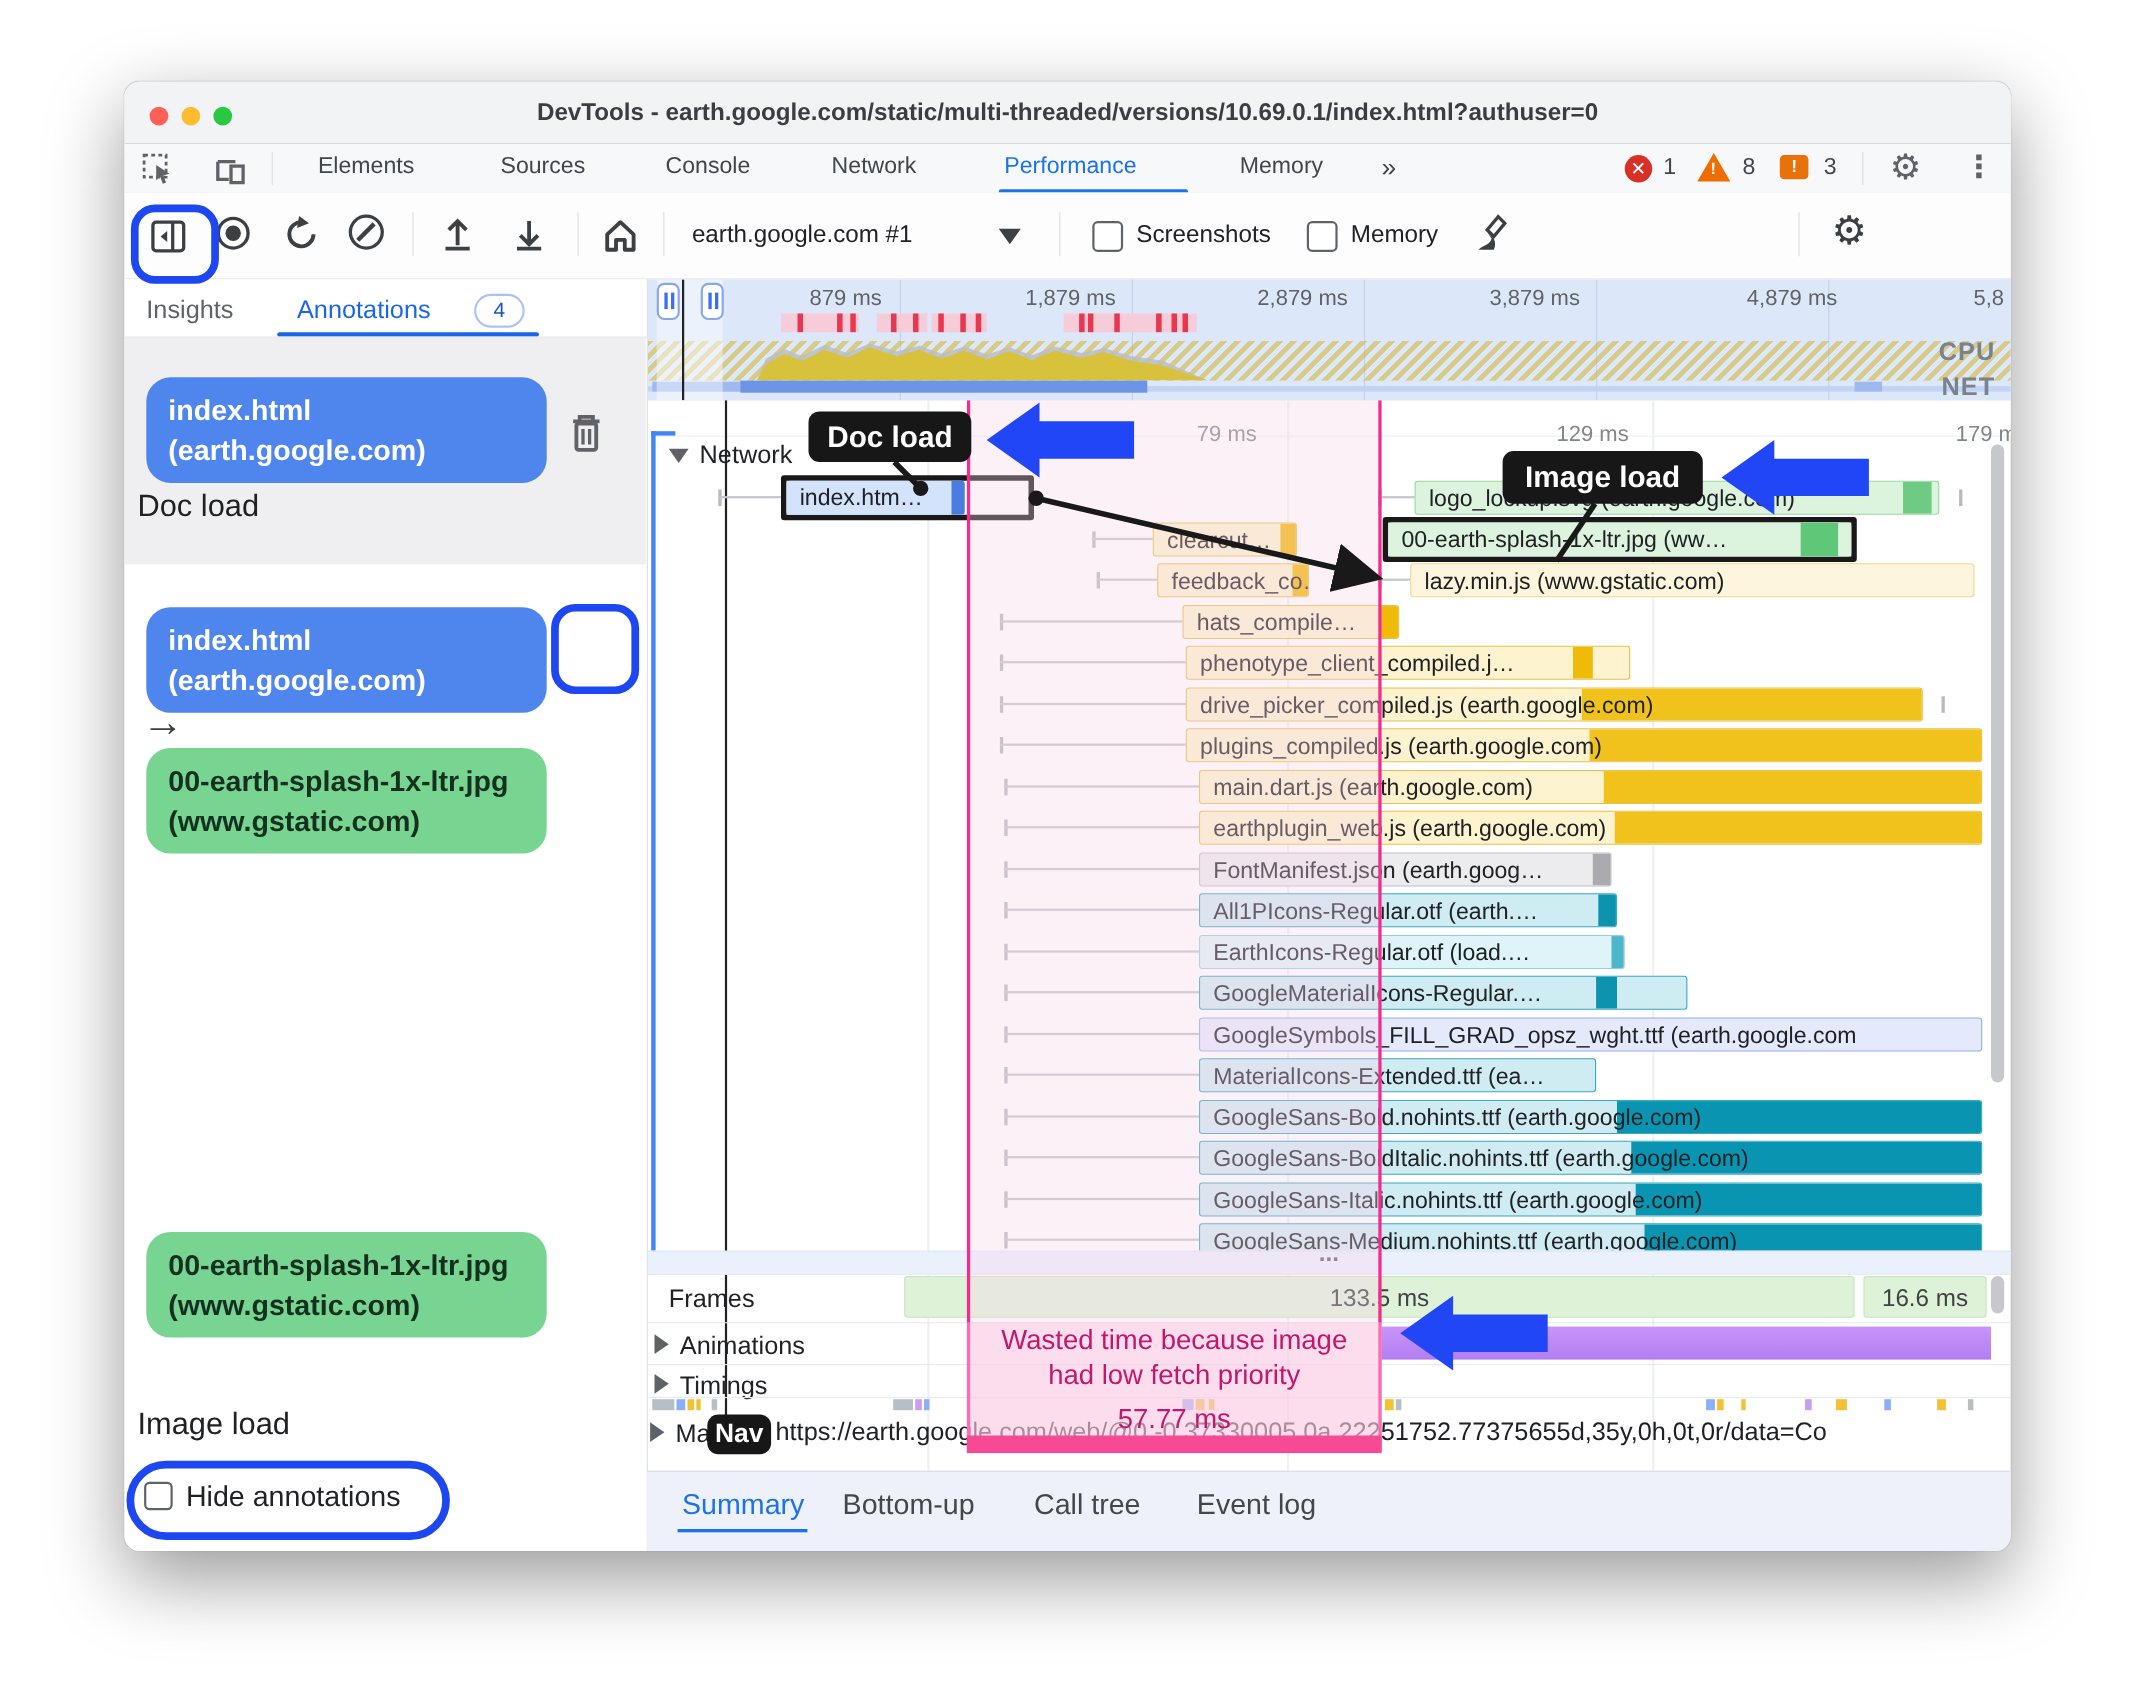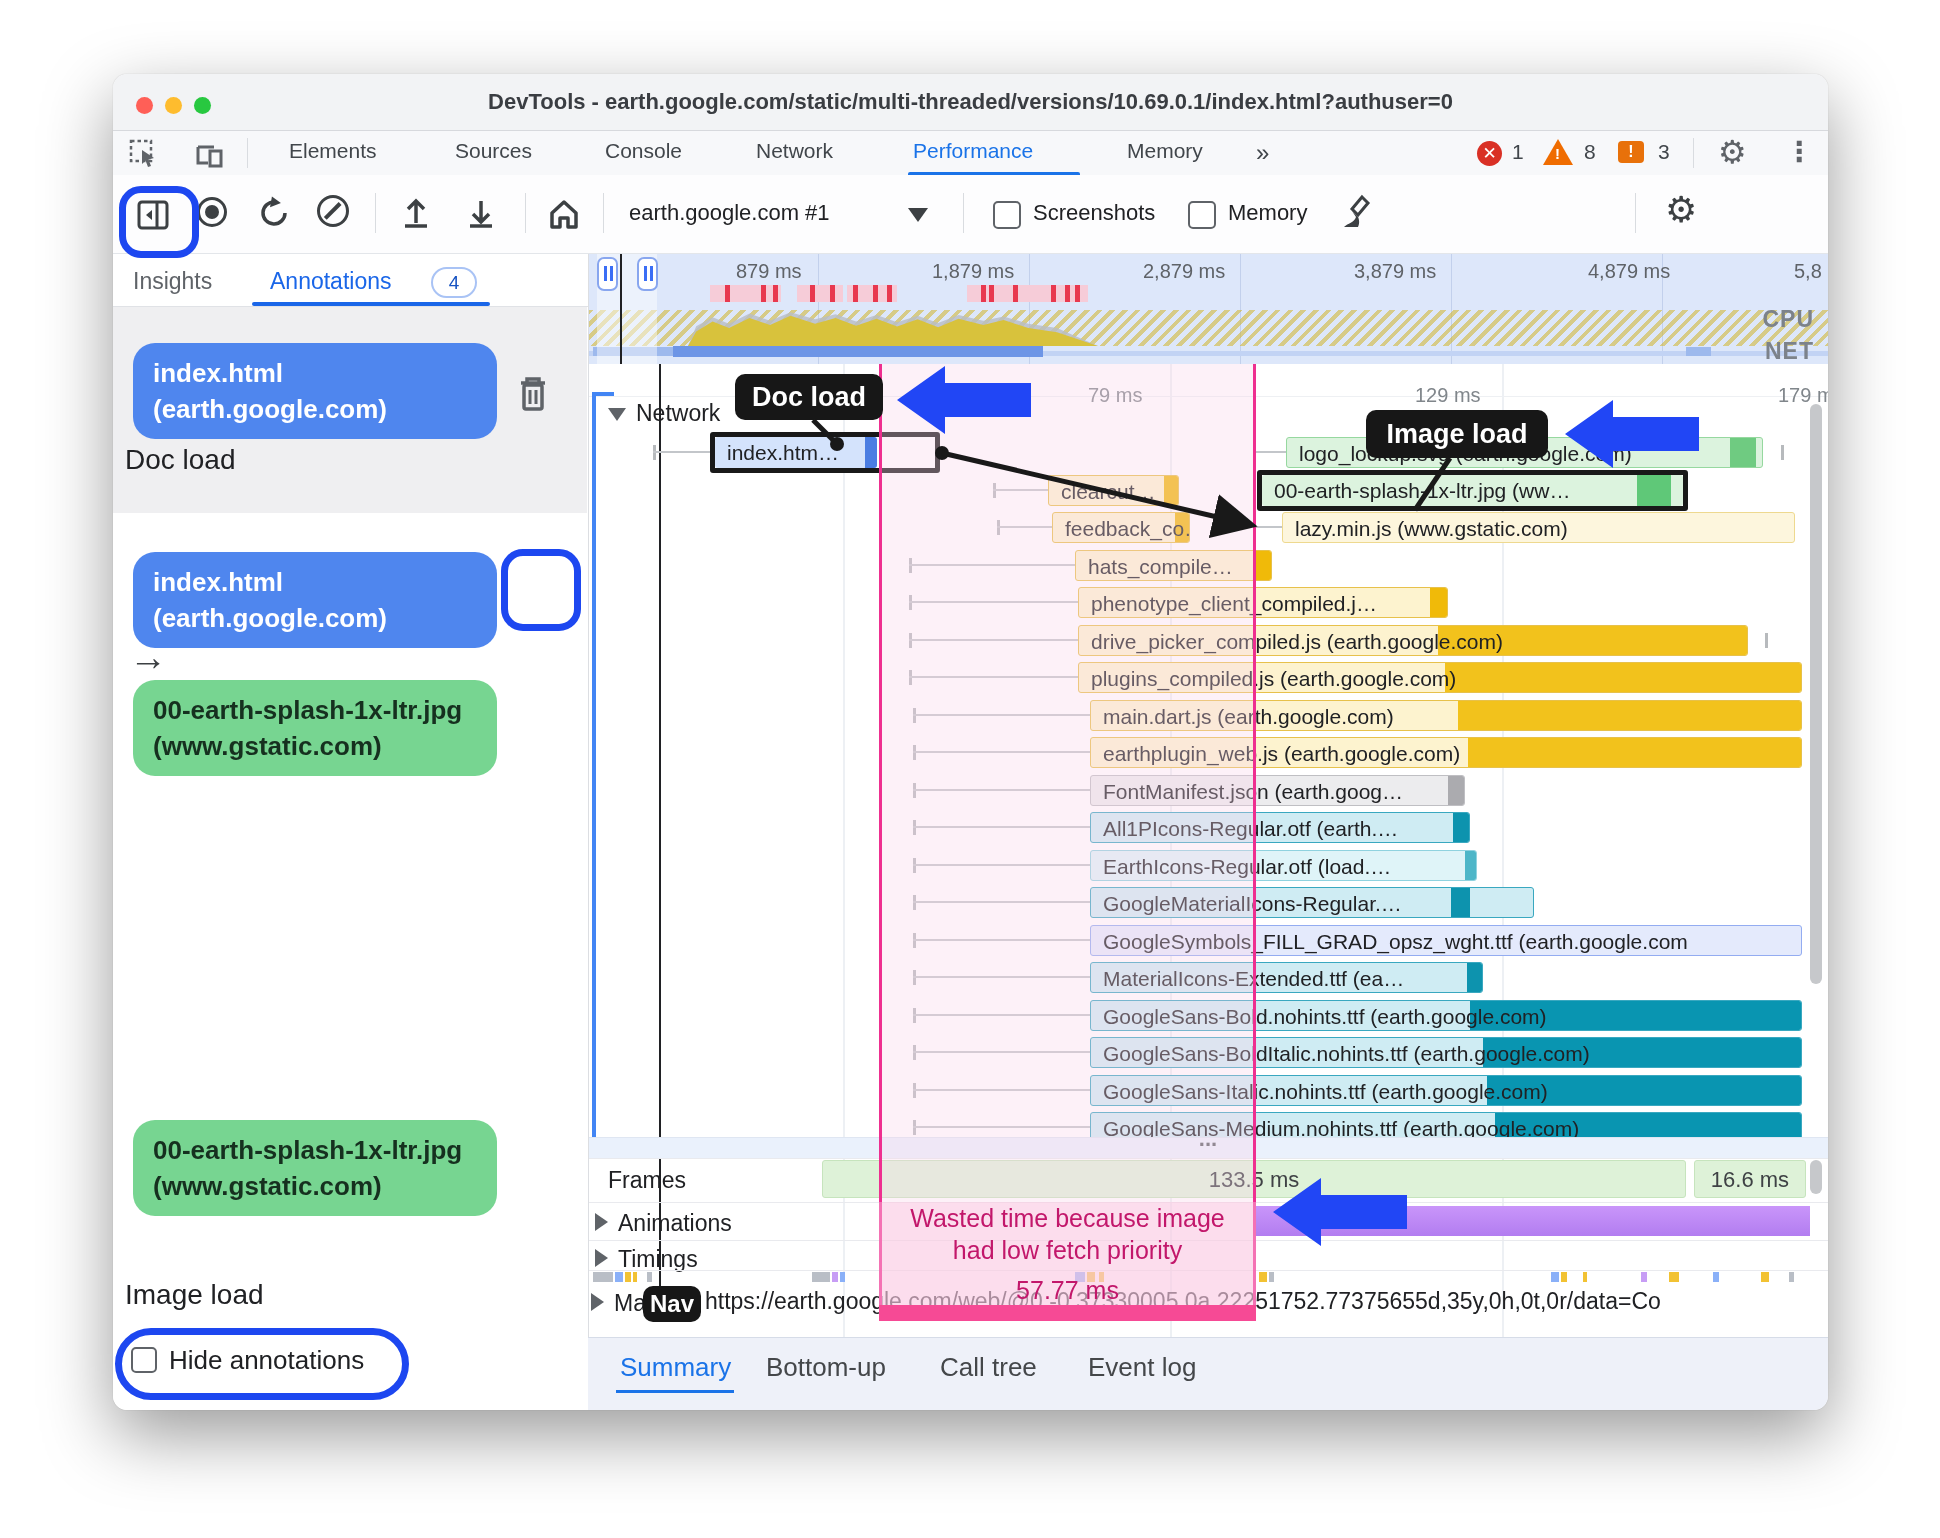--- a/index.html
+++ b/index.html
@@ -325,21 +325,21 @@
           <span class="lbl">lazy.min.js (www.gstatic.com)</span>
         </div>
         <div class="wh-tick" style="left: 796px; top: 484px;"></div>
         <div class="wh-line" style="left: 796px; top: 490px; width: 166px;"></div>
         <div class="nbar yellow" style="left: 962px; top: 476px; width: 197px;">
           <div class="chunk" style="left: 179px; width: 17px; background: rgb(240, 186, 9);"></div>
           <span class="lbl">hats_compile…</span>
         </div>
         <div class="wh-tick" style="left: 796px; top: 521px;"></div>
         <div class="wh-line" style="left: 796px; top: 527px; width: 169px;"></div>
-        <div class="nbar yellow" style="left: 965px; top: 513px; width: 370px;">
+        <div class="nbar yellow" style="left: 965px; top: 513px; width: 404px;">
           <div class="chunk" style="left: 351px; width: 18px; background: rgb(240, 186, 9);"></div>
           <span class="lbl">phenotype_client_compiled.j…</span>
         </div>
         <div class="wh-tick" style="left: 796px; top: 559px;"></div>
         <div class="wh-line" style="left: 796px; top: 565px; width: 169px;"></div>
         <div class="wh-tick" style="left: 1652px; top: 559px;"></div>
         <div class="nbar yellow" style="left: 965px; top: 551px; width: 670px;">
           <div class="chunk" style="left: 359px; width: 310px; background: rgb(242, 194, 28);"></div>
           <span class="lbl">drive_picker_compiled.js (earth.google.com)</span>
         </div>
@@ -385,21 +385,21 @@
           <div class="chunk" style="left: 360px; width: 19px; background: rgb(13, 147, 174);"></div>
           <span class="lbl">GoogleMaterialIcons-Regular.…</span>
         </div>
         <div class="wh-tick" style="left: 800px; top: 859px;"></div>
         <div class="wh-line" style="left: 800px; top: 865px; width: 177px;"></div>
         <div class="nbar lav" style="left: 977px; top: 851px; width: 712px;">
           <span class="lbl">GoogleSymbols_FILL_GRAD_opsz_wght.ttf (earth.google.com</span>
         </div>
         <div class="wh-tick" style="left: 800px; top: 896px;"></div>
         <div class="wh-line" style="left: 800px; top: 902px; width: 177px;"></div>
-        <div class="nbar cyan" style="left: 977px; top: 888px; width: 393px;">
+        <div class="nbar cyan" style="left: 977px; top: 888px; width: 361px;">
           <div class="chunk" style="left: 376px; width: 16px; background: rgb(13, 147, 174);"></div>
           <span class="lbl">MaterialIcons-Extended.ttf (ea…</span>
         </div>
         <div class="wh-tick" style="left: 800px; top: 934px;"></div>
         <div class="wh-line" style="left: 800px; top: 940px; width: 177px;"></div>
         <div class="nbar cyan" style="left: 977px; top: 926px; width: 712px;">
           <div class="chunk" style="left: 379px; width: 332px; background: rgb(9, 149, 177);"></div>
           <span class="lbl">GoogleSans-Bold.nohints.ttf (earth.google.com)</span>
         </div>
         <div class="wh-tick" style="left: 800px; top: 971px;"></div>

